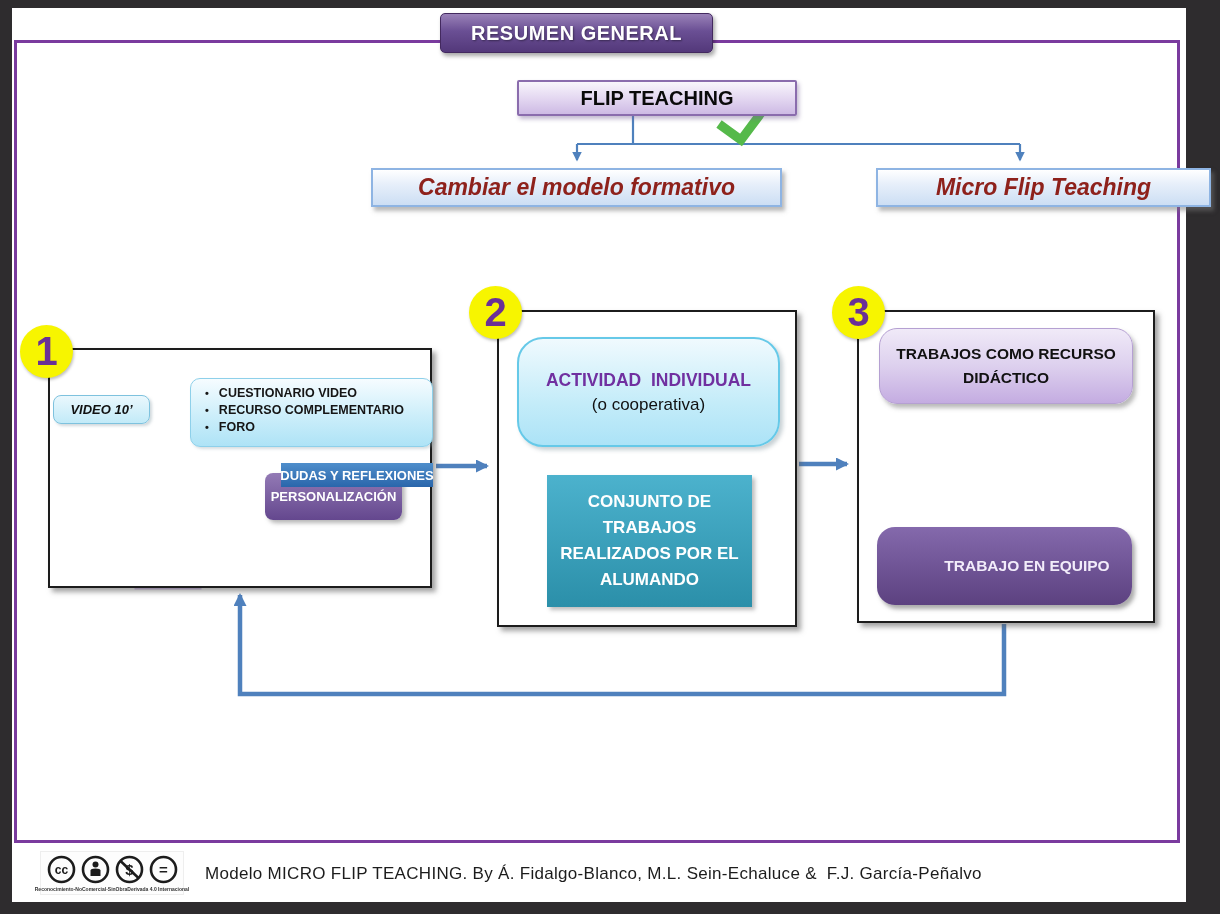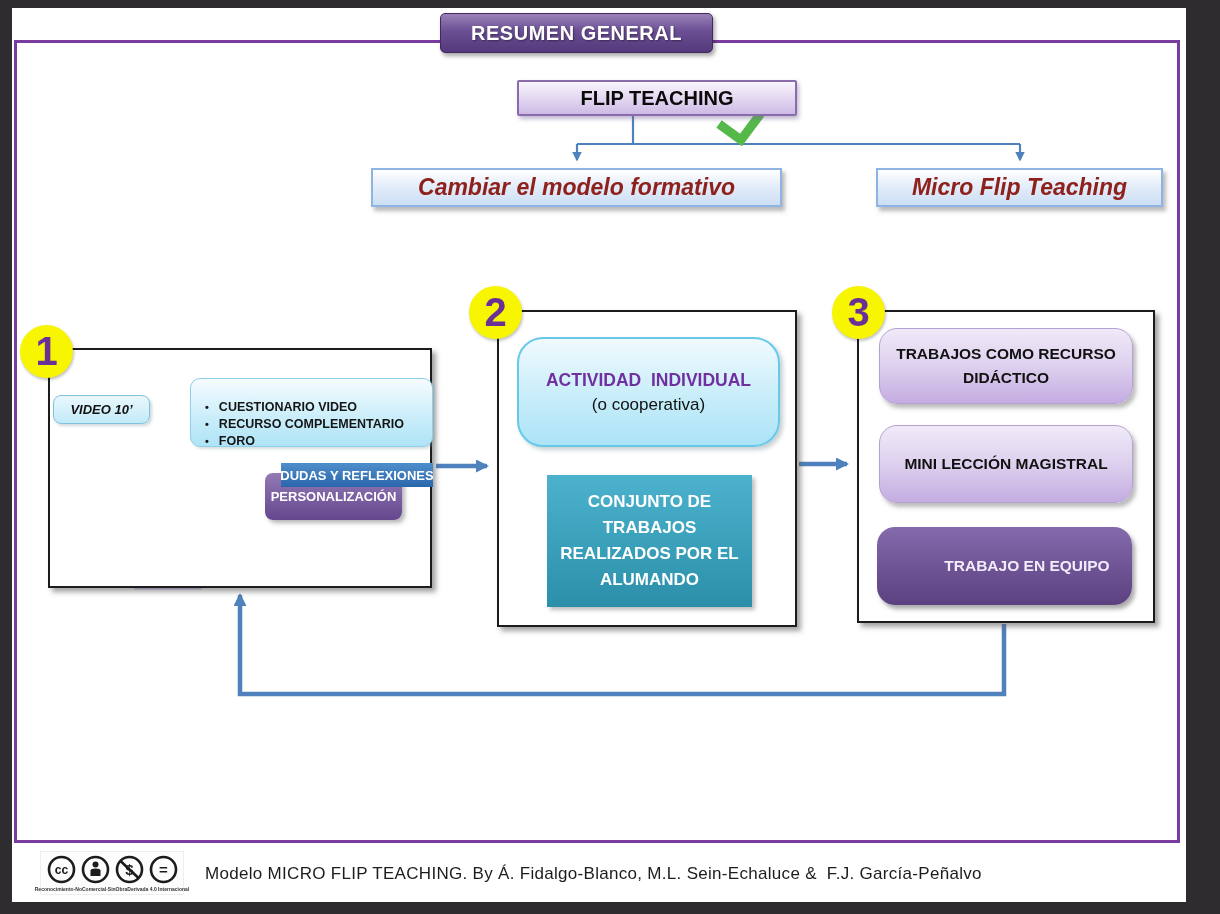--- a/index.html
+++ b/index.html
@@ -14,35 +14,35 @@
     background:linear-gradient(#9a82b8,#6a4f94 45%,#53387a);border:1px solid #43295f;border-radius:5px;
     box-shadow:2px 3px 4px rgba(0,0,0,.35);color:#fff;font-size:20px;font-weight:700;letter-spacing:.5px;
     text-shadow:1px 1px 2px rgba(0,0,0,.4);}
   .flipbox{left:517px;top:80px;width:280px;height:36px;display:flex;align-items:center;justify-content:center;
     background:linear-gradient(#f8f5fc,#e2d5f0 55%,#cdbae4);border:2px solid #8a6cad;border-radius:2px;
     box-shadow:2px 3px 4px rgba(120,100,150,.45);color:#0a0a0a;font-size:20px;font-weight:700;}
   .branch{height:39px;display:flex;align-items:center;justify-content:center;
     background:linear-gradient(#ffffff,#e7effa 40%,#ccdef4);border:2px solid #8eb4e3;
     box-shadow:3px 4px 4px rgba(120,120,120,.5);color:#8e211b;font-size:23px;font-weight:700;font-style:italic;}
   .branch-left{left:371px;top:168px;width:411px;}
-  .branch-right{left:876px;top:168px;width:287px;}
+  .branch-right{left:876px;top:168px;width:335px;}
 
   .numcircle{width:53px;height:53px;border-radius:50%;background:#f7f500;display:flex;align-items:center;justify-content:center;
     color:#6a3096;font-size:40px;font-weight:700;z-index:12;box-shadow:1px 2px 3px rgba(0,0,0,.25);}
   .phasebox{background:#fff;border:2px solid #1c1c1c;box-shadow:4px 4px 5px rgba(90,90,90,.55);}
   #box1{left:48px;top:348px;width:384px;height:240px;}
   #box2{left:497px;top:310px;width:300px;height:317px;}
   #box3{left:857px;top:310px;width:298px;height:313px;}
 
   .videobox{left:53px;top:395px;width:97px;height:29px;display:flex;align-items:center;justify-content:center;
     background:linear-gradient(#eaf8fd,#c2eaf8);border:1.5px solid #7ec2de;border-radius:8px;
     font-size:13px;font-weight:600;color:#111;box-shadow:2px 2px 3px rgba(140,160,170,.4);font-style:italic;}
   .resources{left:190px;top:378px;width:243px;height:69px;
     background:linear-gradient(#f6fcff,#cceefa 55%,#aee3f6);border:1.5px solid #8ed0ea;border-radius:10px;
-    padding:20px 6px 4px 14px;box-shadow:2px 2px 3px rgba(140,160,170,.35);}
+    padding:6px 6px 4px 14px;box-shadow:2px 2px 3px rgba(140,160,170,.35);}
   .resources .li{font-size:12.5px;font-weight:600;color:#151515;line-height:17px;white-space:nowrap;}
   .resources .li::before{content:"•";margin-right:10px;font-size:11px;}
   .dudas{left:281px;top:429px;width:152px;height:24px;display:flex;align-items:center;justify-content:center;z-index:11;
     background:linear-gradient(#4f8ecb,#2a66ab);color:#fff;font-size:13px;font-weight:700;white-space:nowrap;margin-top:34px;}
   .personalizacion{left:265px;top:473px;width:137px;height:47px;display:flex;align-items:center;justify-content:center;
     background:linear-gradient(#937ab5,#64478e);border-radius:8px;color:#fff;font-size:13px;font-weight:600;
     box-shadow:3px 3px 4px rgba(110,110,110,.5);}
 
   .actividad{left:517px;top:337px;width:263px;height:110px;display:flex;flex-direction:column;align-items:center;justify-content:center;
     background:linear-gradient(#f0fafe,#c4ecf9 60%,#ace3f7);border:2px solid #66c9e8;border-radius:26px;
@@ -134,21 +134,20 @@
   <div class="abs phasebox" id="box2"></div>
   <div class="abs conjunto">CONJUNTO DE TRABAJOS REALIZADOS POR EL ALUMANDO</div>
   <div class="abs actividad">
     <div class="t1">ACTIVIDAD  INDIVIDUAL</div>
     <div class="t2">(o cooperativa)</div>
   </div>
 
   <div class="abs numcircle" style="left:832px;top:286px;">3</div>
   <div class="abs phasebox" id="box3"></div>
   <div class="abs lav step1">TRABAJOS COMO RECURSO DIDÁCTICO</div>
-  <div class="abs lav step2">MINI LECCIÓN MAGISTRAL</div>
   <div class="abs step3">TRABAJO EN EQUIPO</div>
 
   <div class="abs ccbadge">
     <div class="ccicons">
       <svg width="29" height="29" viewBox="0 0 29 29">
         <circle cx="14.5" cy="14.5" r="12.5" fill="none" stroke="#1c1c1c" stroke-width="2.6"></circle>
         <text x="14.5" y="19" text-anchor="middle" font-size="12" font-weight="bold" fill="#1c1c1c" font-family="DejaVu Sans, sans-serif">cc</text>
       </svg>
       <svg width="29" height="29" viewBox="0 0 29 29">
         <circle cx="14.5" cy="14.5" r="12.5" fill="none" stroke="#1c1c1c" stroke-width="2.6"></circle>

